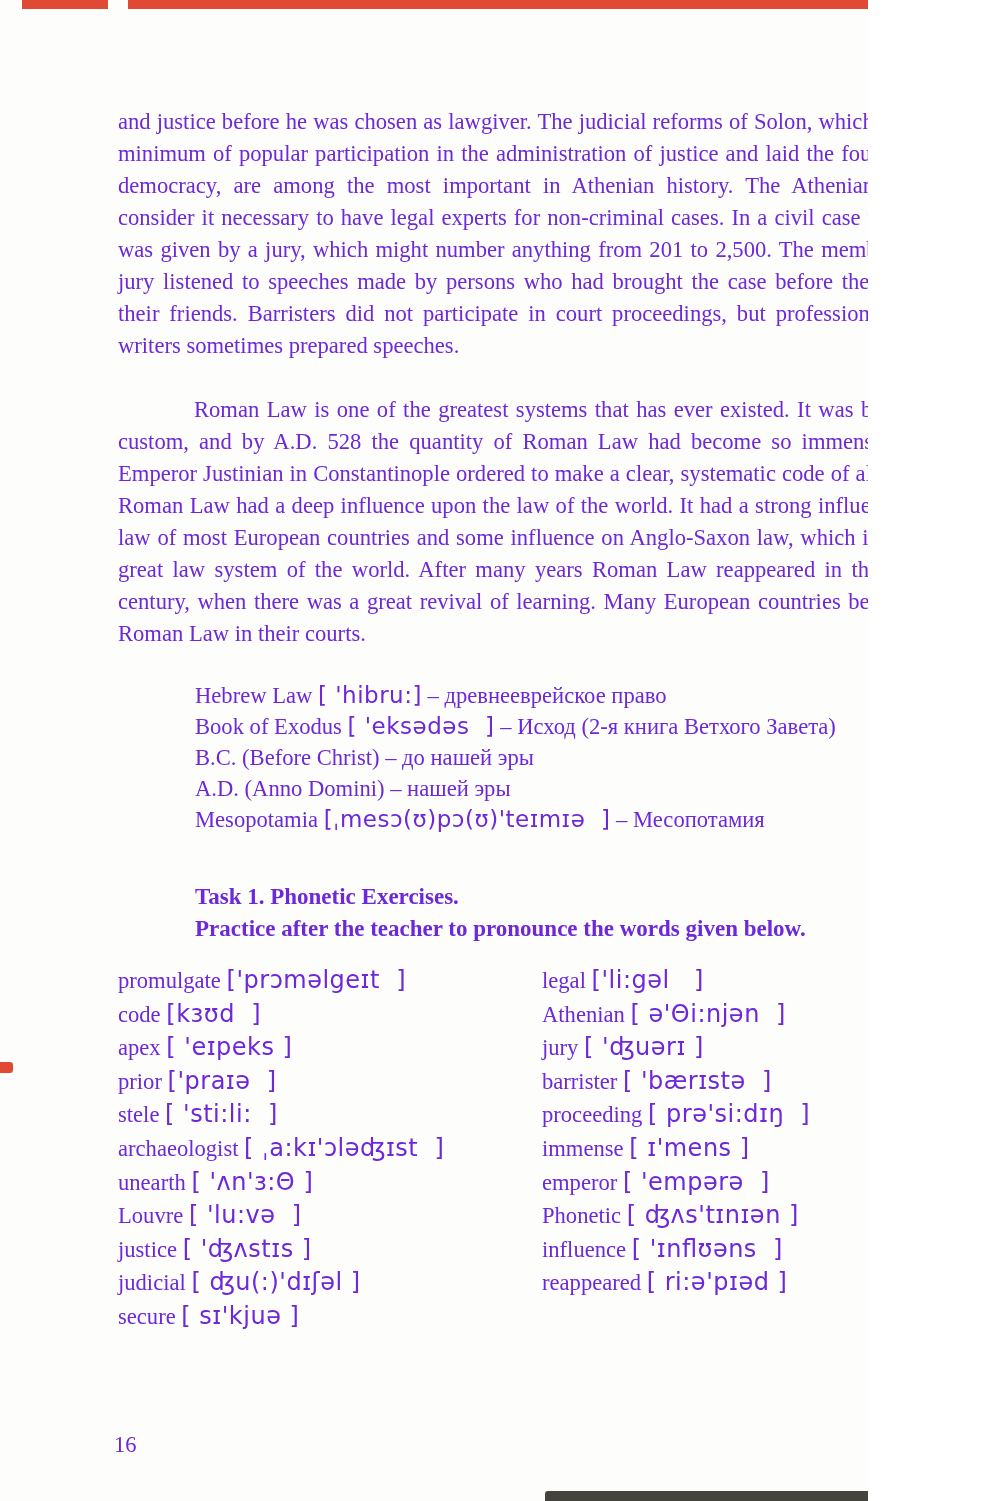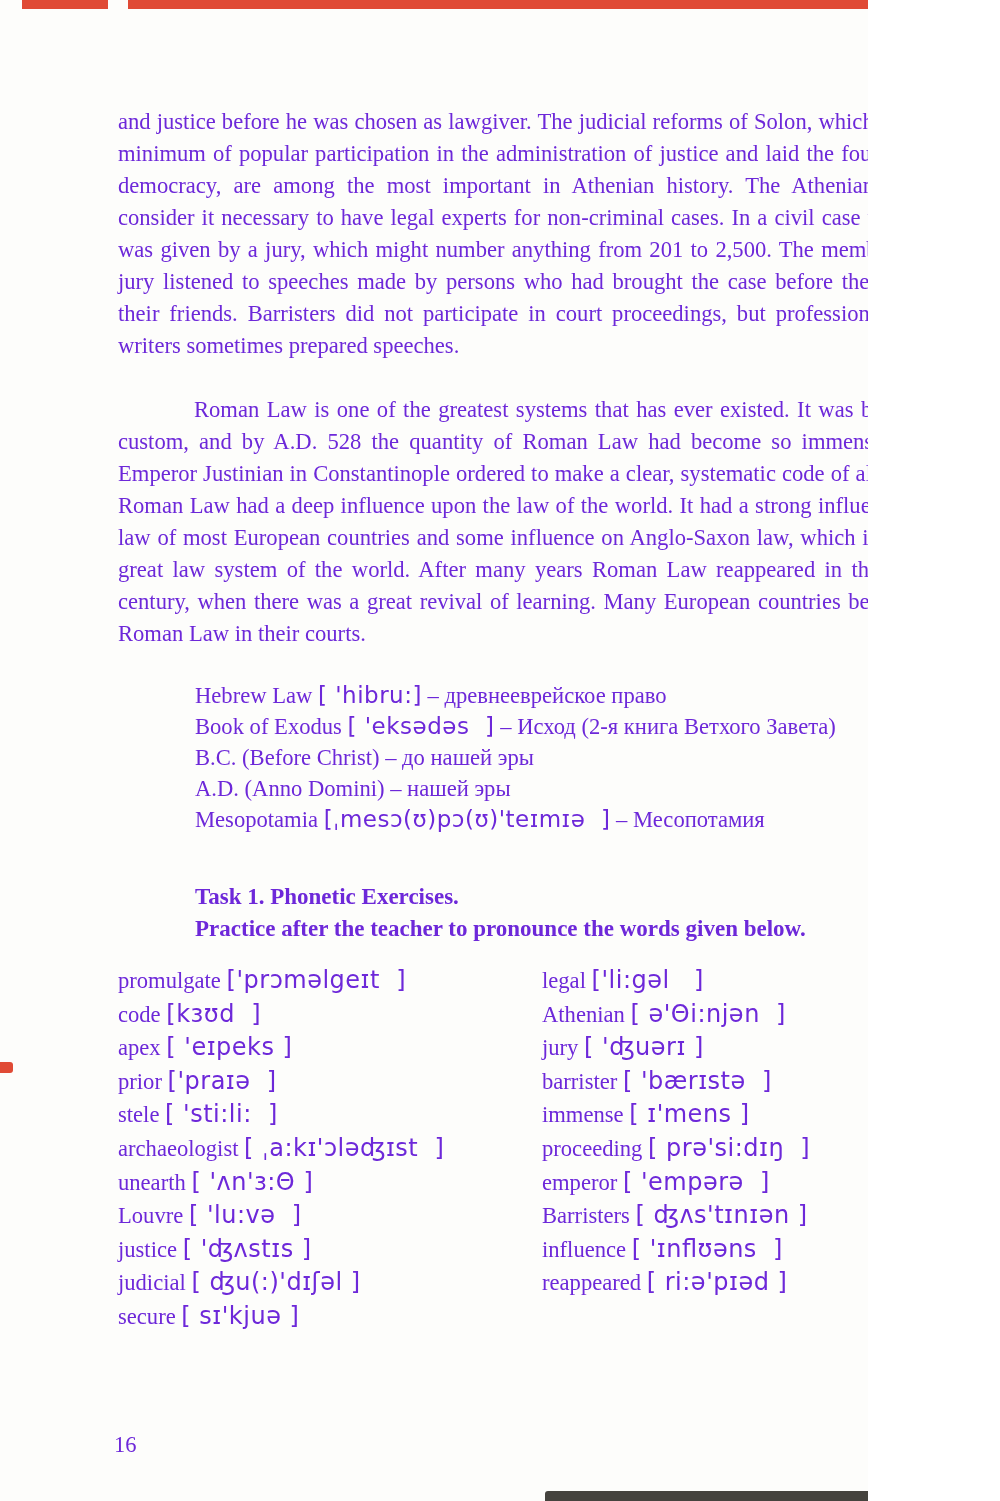--- a/index.html
+++ b/index.html
@@ -96,27 +96,27 @@
       <div class="col-right">
 
           <div class="word-row"><span>legal</span> <span class="ipa">['li:gəl   ]</span></div>
 
           <div class="word-row"><span>Athenian</span> <span class="ipa">[ ə'Θi:njən  ]</span></div>
 
           <div class="word-row"><span>jury</span> <span class="ipa">[ 'ʤuərɪ ]</span></div>
 
           <div class="word-row"><span>barrister</span> <span class="ipa">[ 'bærɪstə  ]</span></div>
 
+          <div class="word-row"><span>proceeding</span> <span class="ipa">[ prə'si:dɪŋ  ]</span></div>
+
           <div class="word-row"><span>immense</span> <span class="ipa">[ ɪ'mens ]</span></div>
-
-          <div class="word-row"><span>proceeding</span> <span class="ipa">[ prə'si:dɪŋ  ]</span></div>
 
           <div class="word-row"><span>emperor</span> <span class="ipa">[ 'empərə  ]</span></div>
 
-          <div class="word-row"><span>Barristers</span> <span class="ipa">[ ʤʌs'tɪnɪən ]</span></div>
+          <div class="word-row"><span>Phonetic</span> <span class="ipa">[ ʤʌs'tɪnɪən ]</span></div>
 
 
           <div class="word-row"><span>influence</span> <span class="ipa">[ 'ɪnﬂʊəns  ]</span></div>
 
           <div class="word-row"><span>reappeared</span> <span class="ipa">[ ri:ə'pɪəd ]</span></div>
         </div>
     </div>
 
   </div>
 

